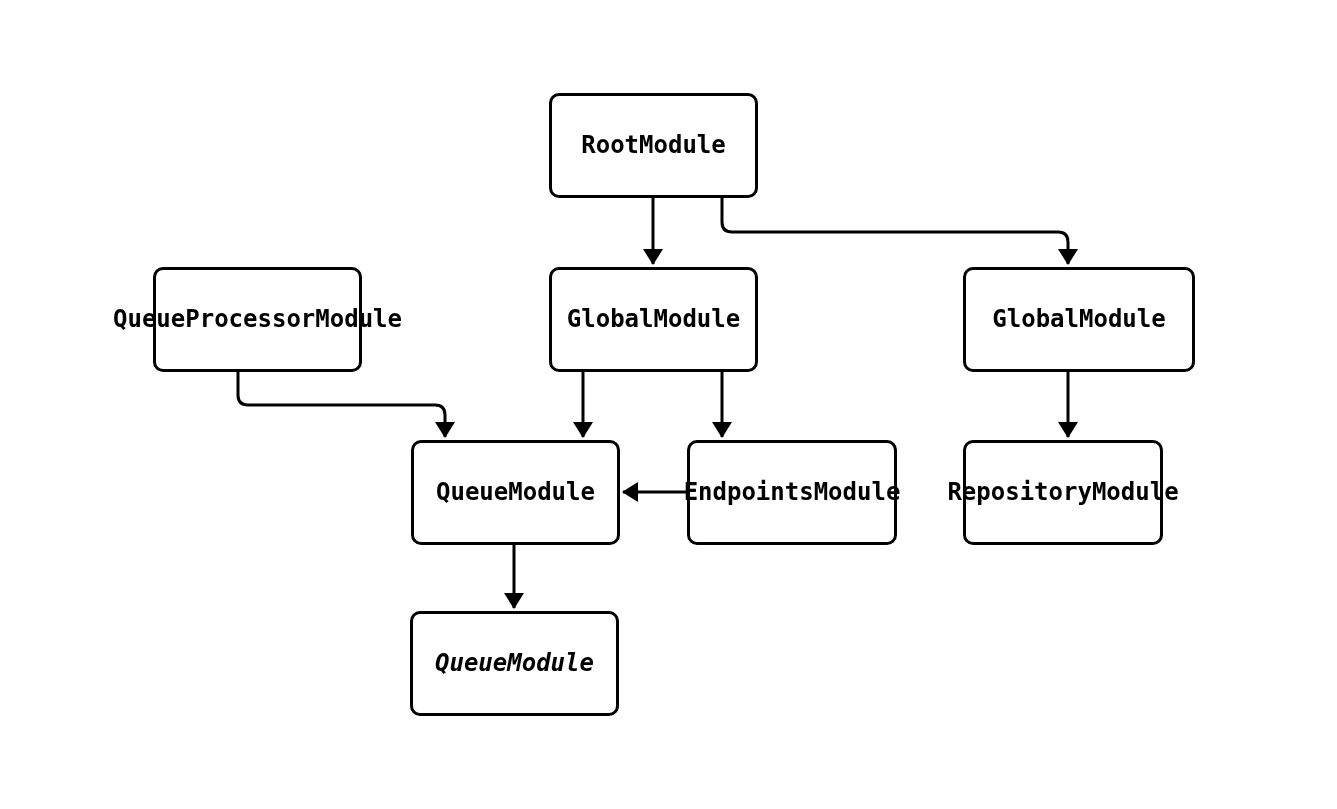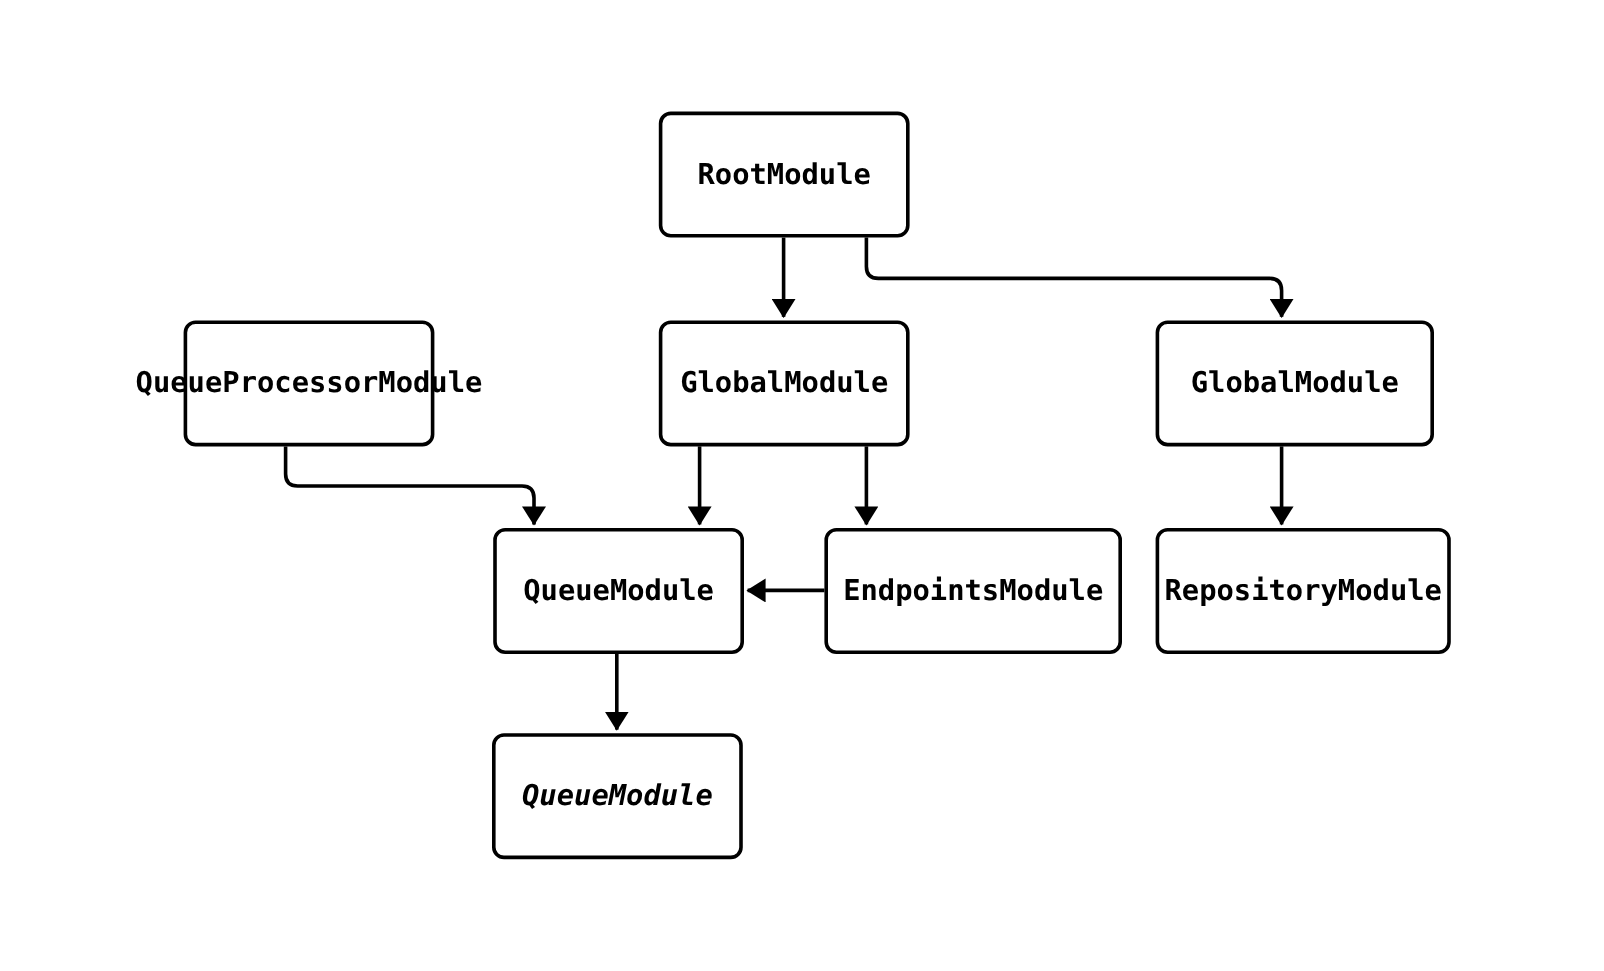--- a/index.html
+++ b/index.html
@@ -43,22 +43,22 @@
     font-size: 24px;
     line-height: 23px;
     color: #000000;
     letter-spacing: 0;
   }
   #node-root          { left: 549px; top:  93px; }
   #node-queueprocessor{ left: 133px; top: 267px; margin-left: 20px; }
   #node-server        { left: 549px; top: 267px; }
   #node-global        { left: 963px; top: 267px; width: 232px; }
   #node-core          { left: 411px; top: 440px; }
-  #node-endpoints     { left: 687px; top: 440px; width: 248px; }
-  #node-repository    { left: 963px; top: 440px; width: 246px; }
+  #node-endpoints     { left: 687px; top: 440px; width: 210px; }
+  #node-repository    { left: 963px; top: 440px; width: 200px; }
   #node-queue         { left: 410px; top: 611px; font-style: italic; }
   .node .line { display: block; }
 </style>
 </head>
 <body>
 
 <div id="canvas">
 
   <svg id="edges-layer" viewBox="0 0 1337 809" xmlns="http://www.w3.org/2000/svg">
     <defs>

